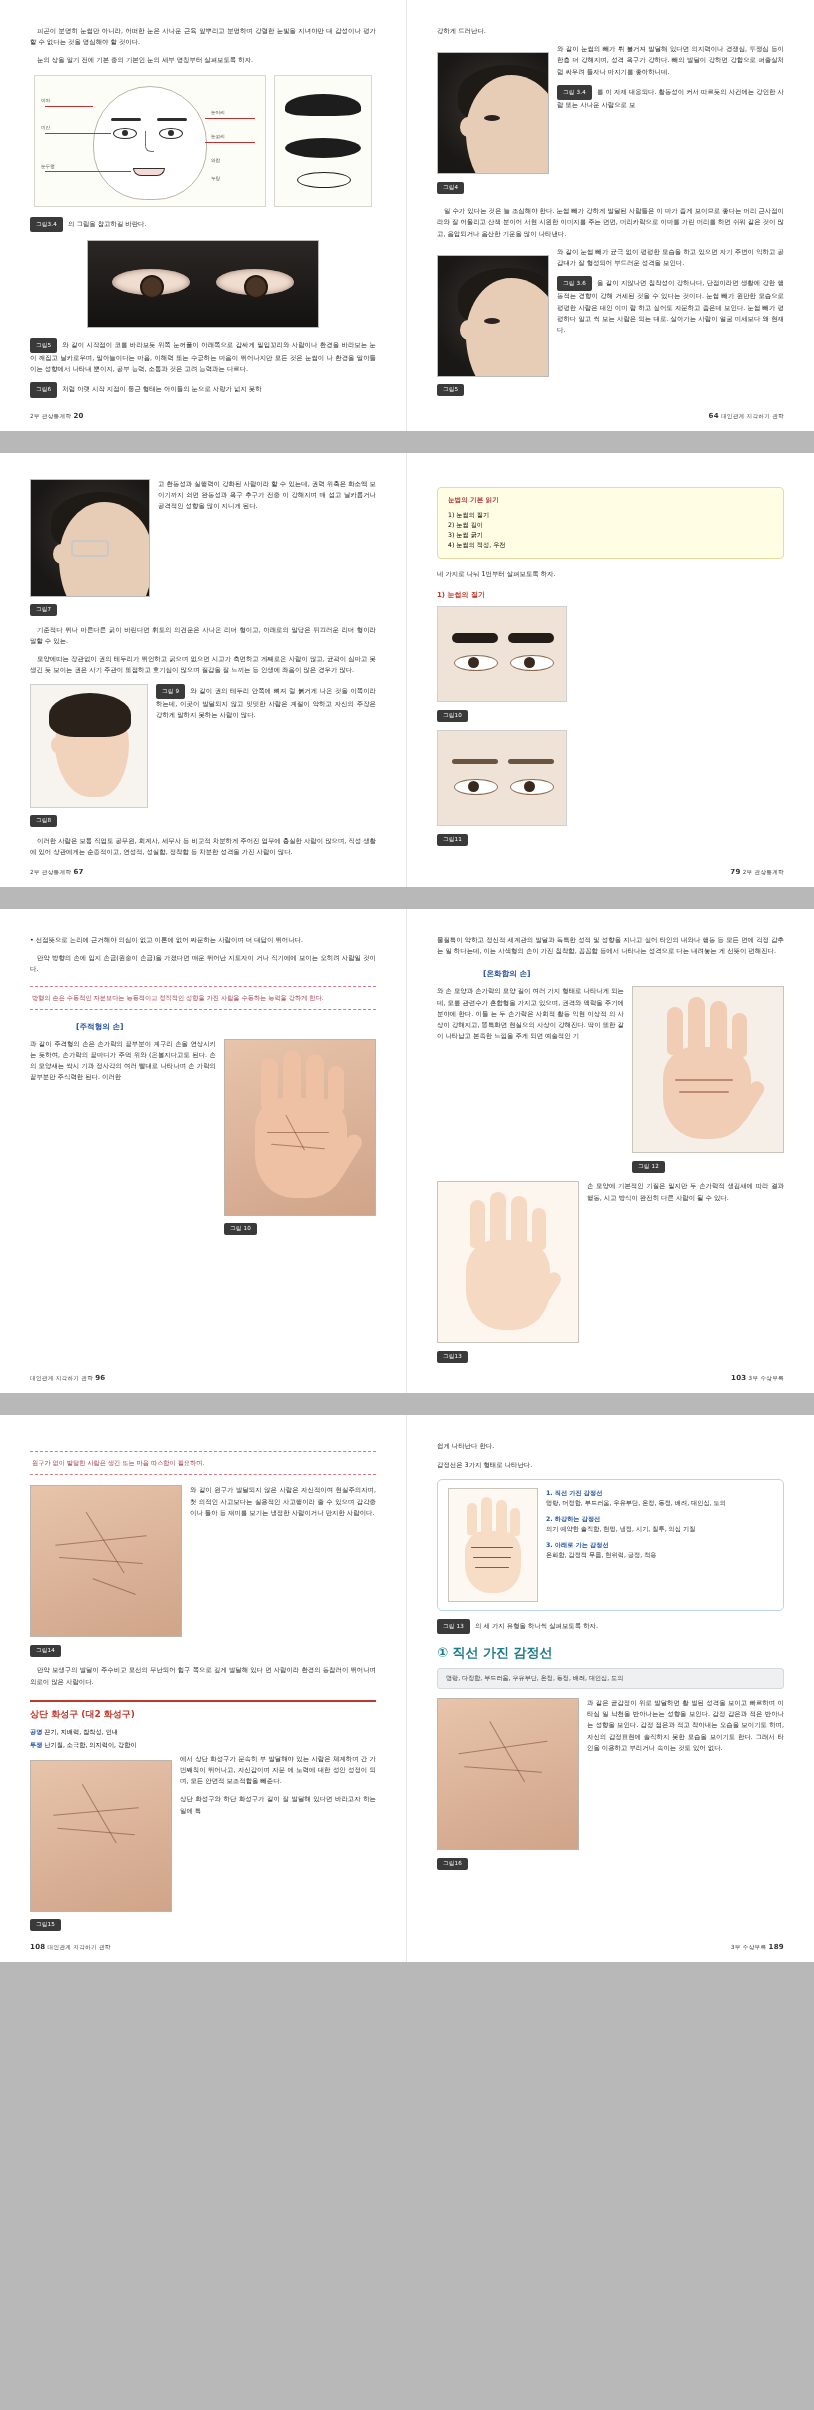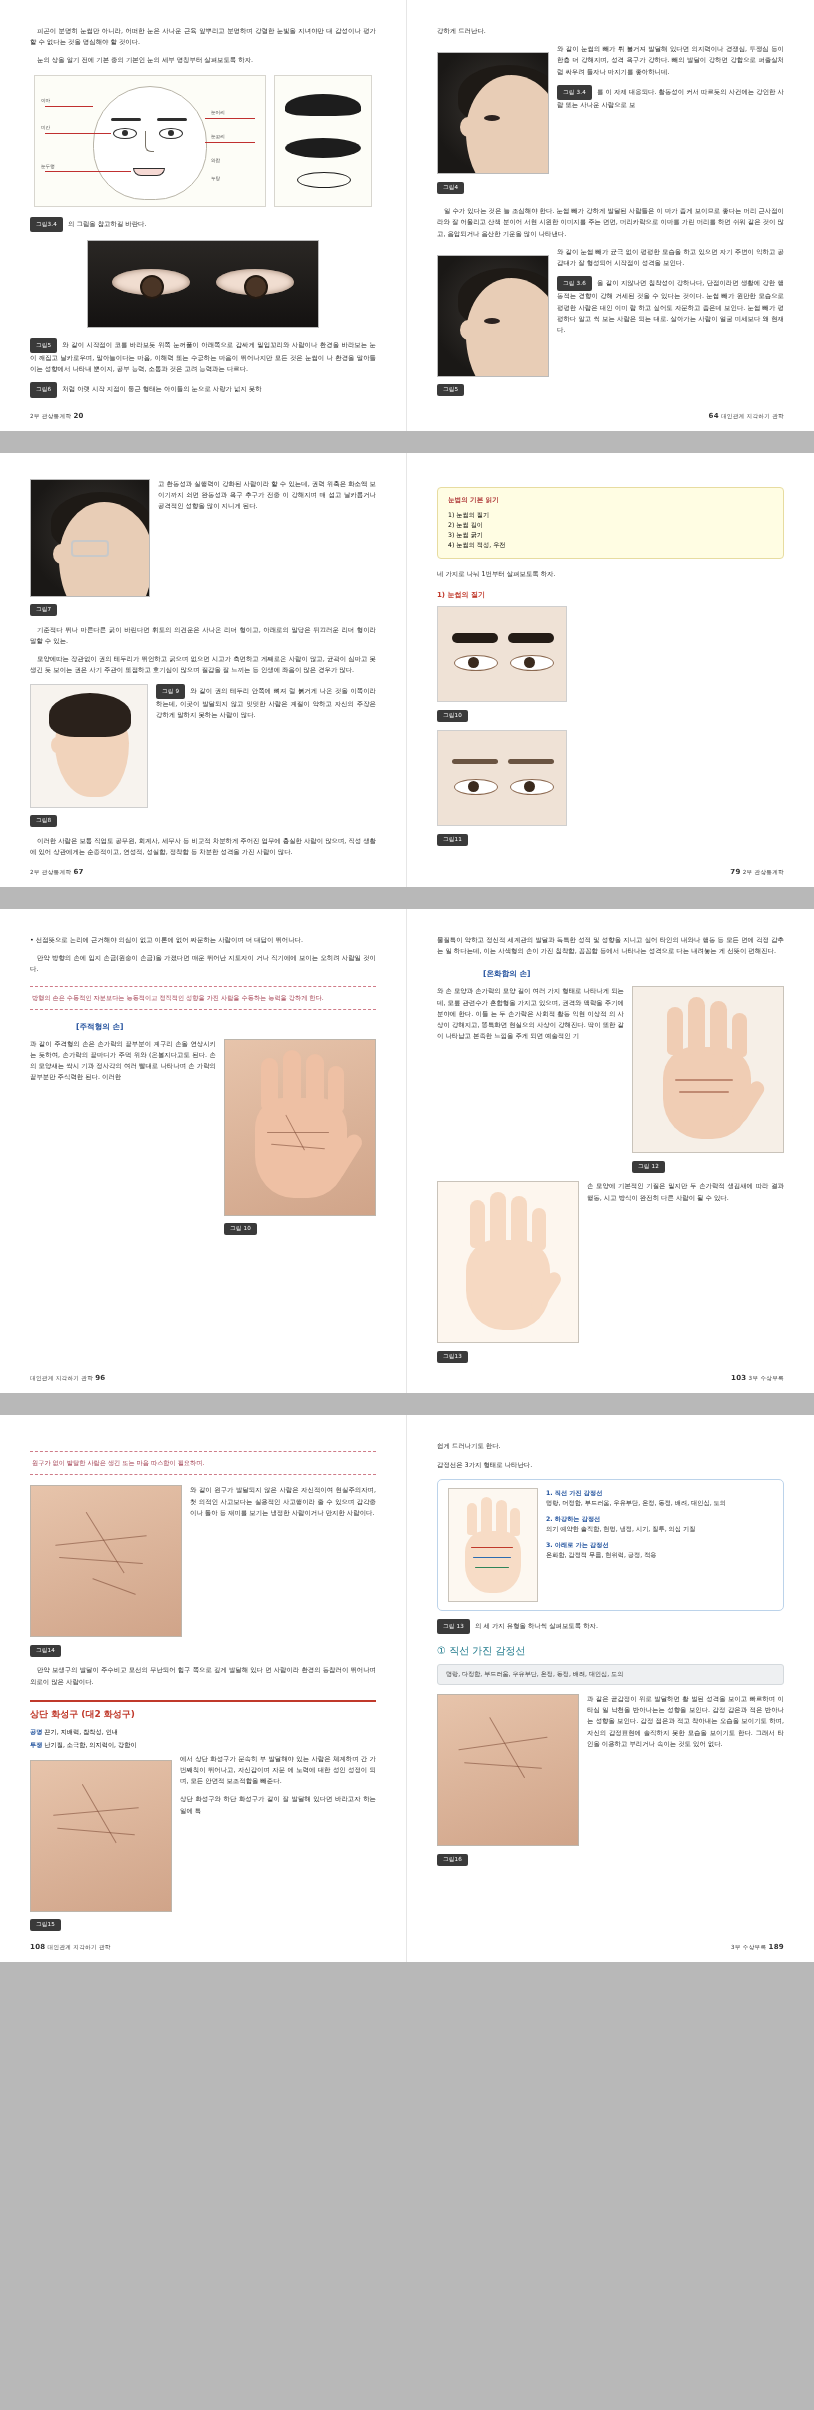--- a/index.html
+++ b/index.html
@@ -124,21 +124,21 @@
   .ssgbox{border-top:2px solid #c0392b;padding-top:6px;margin-top:12px;}
   .ssgtitle{color:#c0392b;font-weight:bold;font-size:9px;margin-bottom:6px;}
   .ssgrow{font-size:6.2px;line-height:10.5px;margin-bottom:3px;}
   .ssgrow b{color:#1d4f9c;}
 
   .numlistbox{
     border:1px solid #bcd3ea;border-radius:5px;padding:8px 10px;margin:8px 0;background:#fff;
   }
   .numlistbox .it{font-size:6.2px;line-height:10px;margin-bottom:6px;color:#1b1b1b;}
   .numlistbox .it b{color:#1d4f9c;}
-  .cyanheading{color:#1f7a8c;font-weight:normal;font-size:10px;margin:10px 0 6px 0;}
+  .cyanheading{color:#1f7a8c;font-weight:bold;font-size:13px;margin:10px 0 6px 0;}
   .greybar{
     background:#eef0f2;border:1px solid #d4d9dd;border-radius:3px;padding:5px 8px;font-size:6.1px;color:#333;margin:6px 0 9px 0;
   }
 </style>
 </head>
 <body>
 
 <div class="page-wrap">
 
 <div class="spread">
@@ -230,21 +230,21 @@
 
     <div class="figblock" style="float:left;margin-right:8px;">
       <div class="photo-profile" style="width:110px;height:120px;">
         <div class="pp-hair"></div>
             <div class="pp-head"></div>
             <div class="pp-nose"></div>
             <div class="pp-eye"></div>
       </div>
       <div style="margin-top:3px;"><span class="figcap">그림5</span></div>
     </div>
-    <p class="noind">와 같이 눈썹 빼가 균극 없이 평평한 모습을 하고 있으면 자기 주변이 익하고 공감대가 잘 형성되어 시작점이 성격을 보인다.</p>
+    <p class="noind">와 같이 눈썹 빼가 균극 없이 평평한 모습을 하고 있으면 자기 주변이 익하고 공감대가 잘 형성되어 부드러운 성격을 보인다.</p>
     <p class="noind">
       <span class="figcap">그림 3.6</span><span>을 같이 지않나면 침착성이 강하나다, 단점이라면 생활에 강한 행동적는 경향이 강해 거세된 것을 수 있다는 것이다. 눈썹 빼가 원만한 모습으로 평평한 사람은 대인 이미 람 하고 싶어도 자문하고 좀은데 보인다. 눈썹 빼가 평평하다 알고 씩 보는 사람은 되는 대로. 살아가는 사람이 얼굴 미세보다 왜 현재다.</span>
     </p>
     <div style="clear:both;"></div>
 
     <div class="footer rf">
       <span class="pnum">64</span>
       <span>대인관계 지각하기 관학</span>
     </div>
   </div>
@@ -445,21 +445,21 @@
     <p class="noind">상단 화성구와 하단 화성구가 같이 잘 발달해 있다면 바라고자 하는 일에 특</p>
     <div style="clear:both;"></div>
 
     <div class="footer lf">
       <span class="pnum">108</span>
       <span>대인관계 지각하기 관학</span>
     </div>
   </div>
 
   <div class="col right">
-    <p class="noind">쉽게 드러나기도 한다.</p>
+    <p class="noind">쉽게 나타난다 한다.</p>
     <p class="noind">감정선은 3가지 형태로 나타난다.</p>
 
     <div class="numlistbox">
       <div style="display:flex;gap:8px;">
         <div style="flex:0 0 88px;">
           <div class="photo-hand" style="width:88px;height:112px;background:#fdf8f1;">
             <div class="palm" style="left:16px;top:42px;width:56px;height:62px;background:#f7dcc6;"></div>
             <div class="finger" style="left:18px;top:14px;width:10px;height:32px;background:#f7dcc6;"></div>
             <div class="finger" style="left:32px;top:8px;width:11px;height:38px;background:#f7dcc6;"></div>
             <div class="finger" style="left:47px;top:11px;width:11px;height:35px;background:#f7dcc6;"></div>

